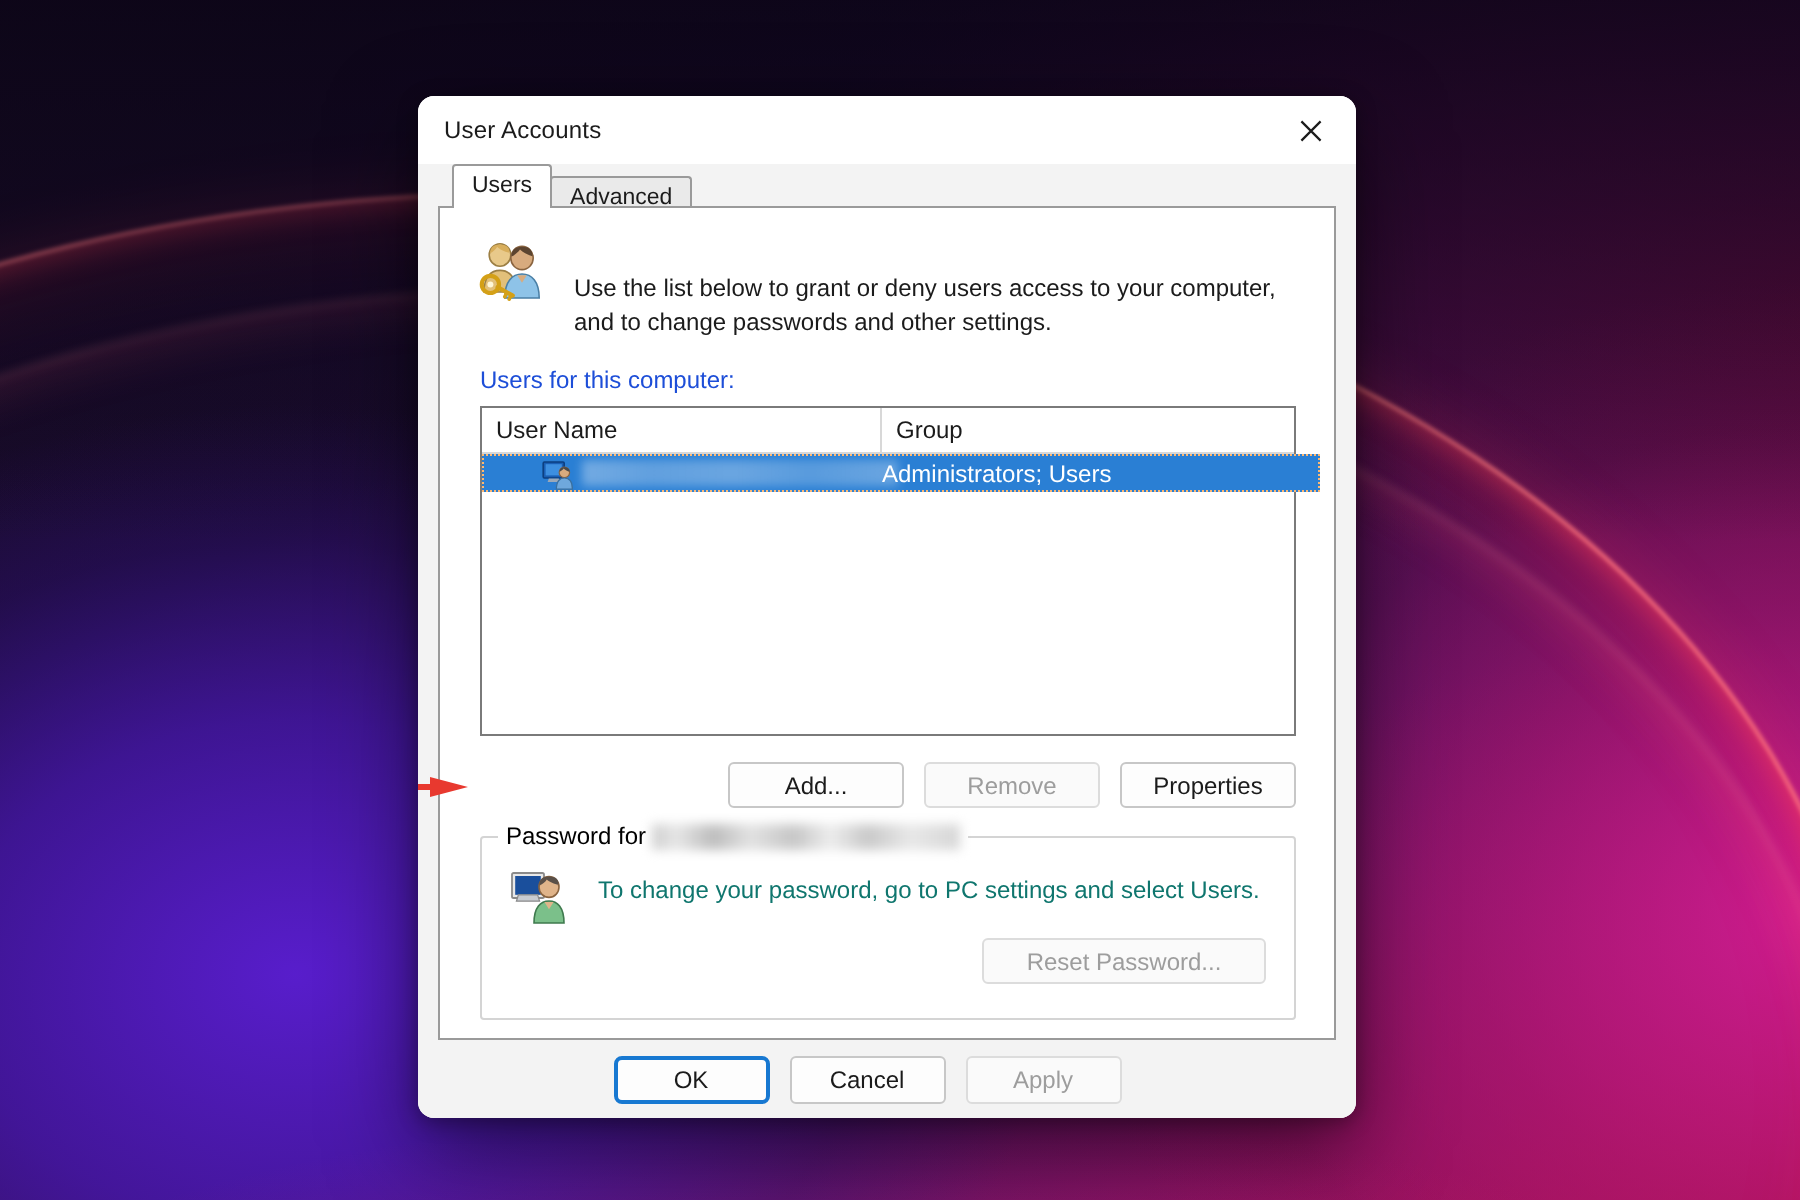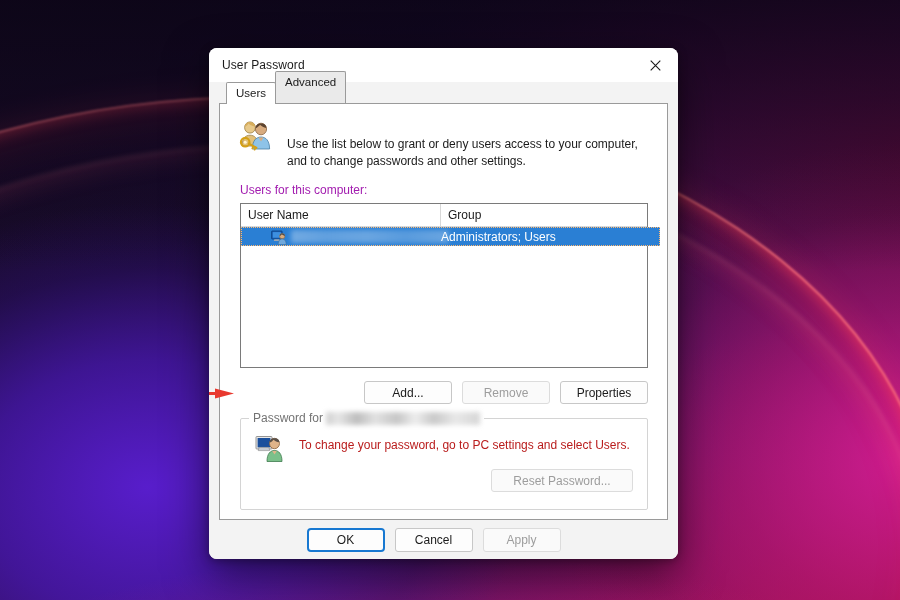--- a/index.html
+++ b/index.html
@@ -135,21 +135,21 @@
     padding-left: 17px;
     display: flex;
     align-items: flex-end;
     position: relative;
     z-index: 2;
   }
   .tab {
     font-size: 11.5px;
     color: #1b1b1b;
     padding: 3px 9px 3px 9px;
-    height: 32px;
+    height: 15px;
     box-sizing: border-box;
     line-height: 15px;
     border: 1px solid #9a9a9a;
     border-bottom: none;
     background: #eaeaea;
     border-radius: 2px 2px 0 0;
     cursor: default;
     position: relative;
   }
   .tab + .tab { margin-left: -1px; }
@@ -185,21 +185,21 @@
     font-size: 12px;
     color: #1b1b1b;
     line-height: 16.5px;
     margin-left: 14px;
     margin-top: 17px;
     max-width: 360px;
   }
 
   .section-label {
     font-size: 12px;
-    color: #a21caf;
+    color: #1d4ed8;
     padding: 0 0 0 20px;
     margin-top: 14px;
   }
 
   
   .listview {
     margin: 6px 19px 0 20px;
     border: 1px solid #7a7a7a;
     background: #ffffff;
     height: 165px;
@@ -308,21 +308,21 @@
     box-sizing: border-box;
     background: #ffffff;
   }
   .gb-legend {
     position: absolute;
     top: -8px;
     left: 8px;
     background: #ffffff;
     padding: 0 4px;
     font-size: 12px;
-    color: #737373;
+    color: #000000;
     display: flex;
     align-items: center;
     gap: 0px;
     white-space: nowrap;
   }
   .gb-redacted {
     display: inline-block;
     width: 154px;
     height: 13px;
     margin-left: 3px;
@@ -332,21 +332,21 @@
     filter: blur(2.6px);
     vertical-align: middle;
   }
   .gb-inner {
     display: flex;
     align-items: flex-start;
     padding: 14px 0 0 14px;
   }
   .gb-text {
     font-size: 12px;
-    color: #b91c1c;
+    color: #0f766e;
     margin-left: 14px;
     margin-top: 5px;
   }
   .gb-btnrow {
     display: flex;
     justify-content: flex-end;
     padding: 0 14px 0 0;
     margin-top: 6px;
   }
   .btn.wide { min-width: 142px; }
@@ -377,21 +377,21 @@
   <div class="bg-layer bg-lobe-right"></div>
   <div class="bg-arc"></div>
   <div class="bg-arc2"></div>
   <div class="bg-layer bg-glow-bottom"></div>
   <div class="bg-layer bg-dark-top"></div>
 </div>
 
 <div id="dialog">
 
   <div class="titlebar">
-    <span class="title-text">User Password</span>
+    <span class="title-text">User Accounts</span>
     <div class="close-btn">
       <svg width="11" height="11" viewBox="0 0 11 11">
         <path d="M0.7 0.7 L10.3 10.3 M10.3 0.7 L0.7 10.3" stroke="#1b1b1b" stroke-width="1.1" fill="none"></path>
       </svg>
     </div>
   </div>
 
   <div class="tabstrip">
     <div class="tab active">
       <span>Users</span>

